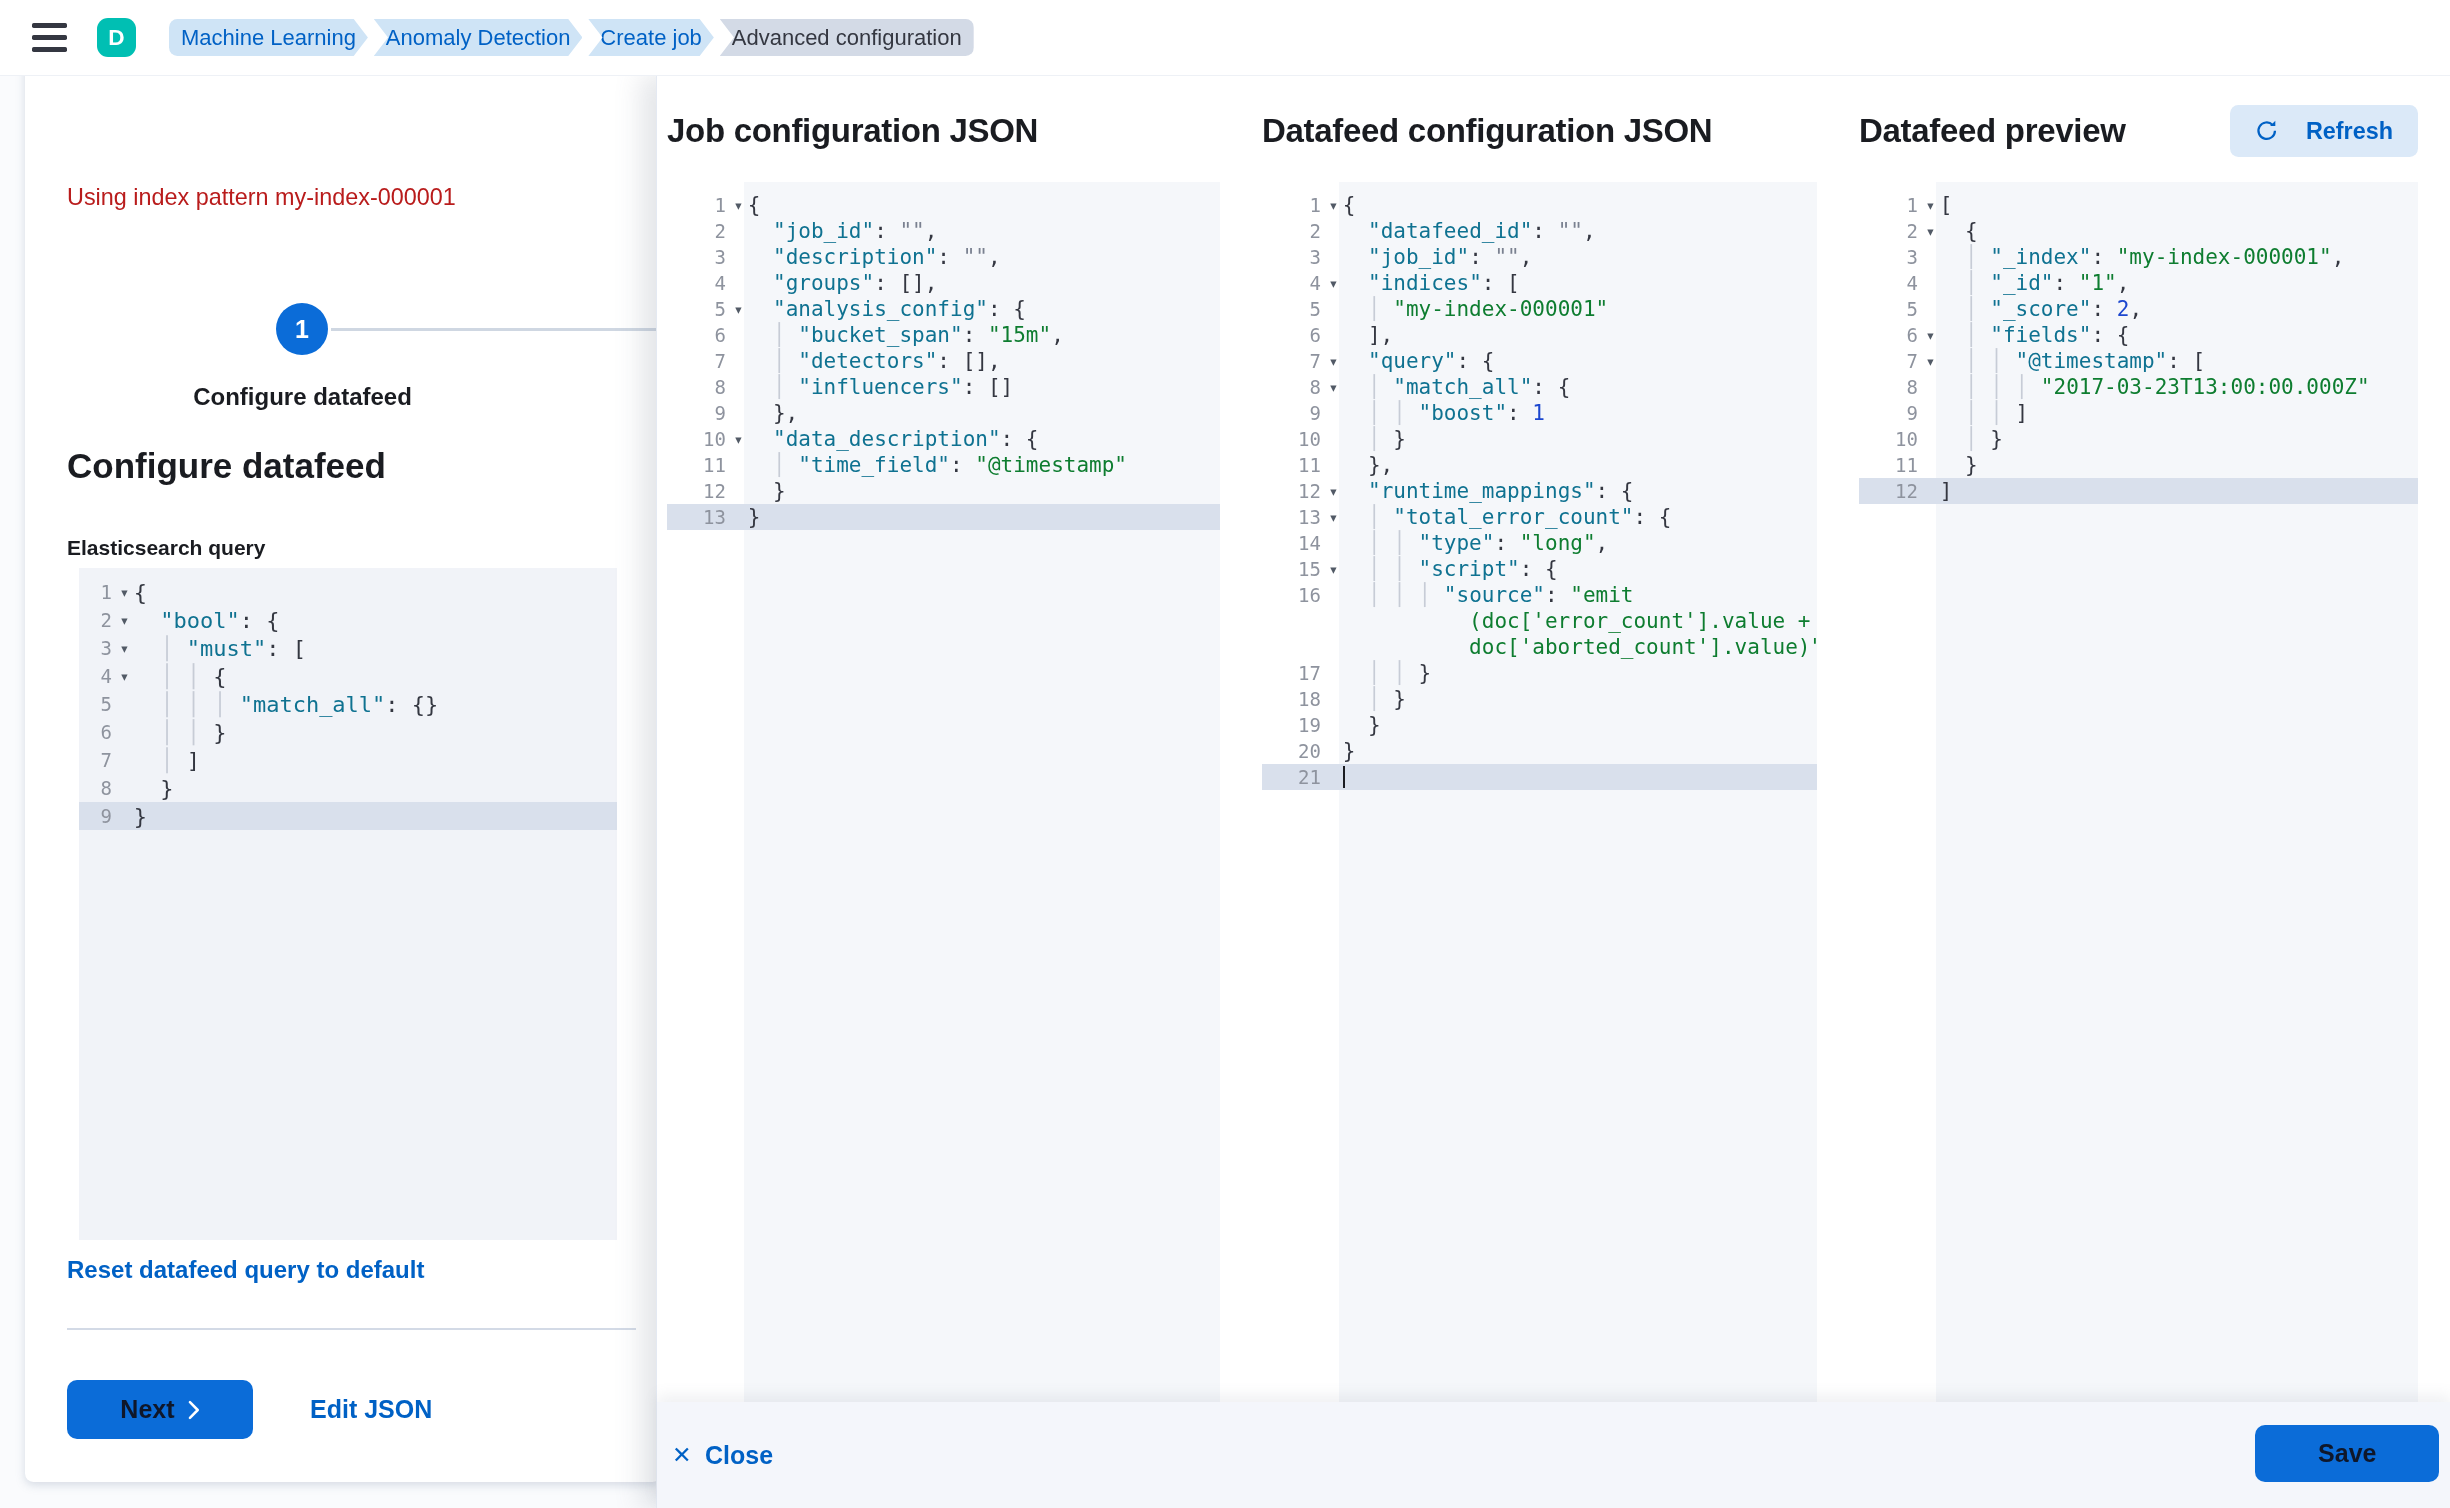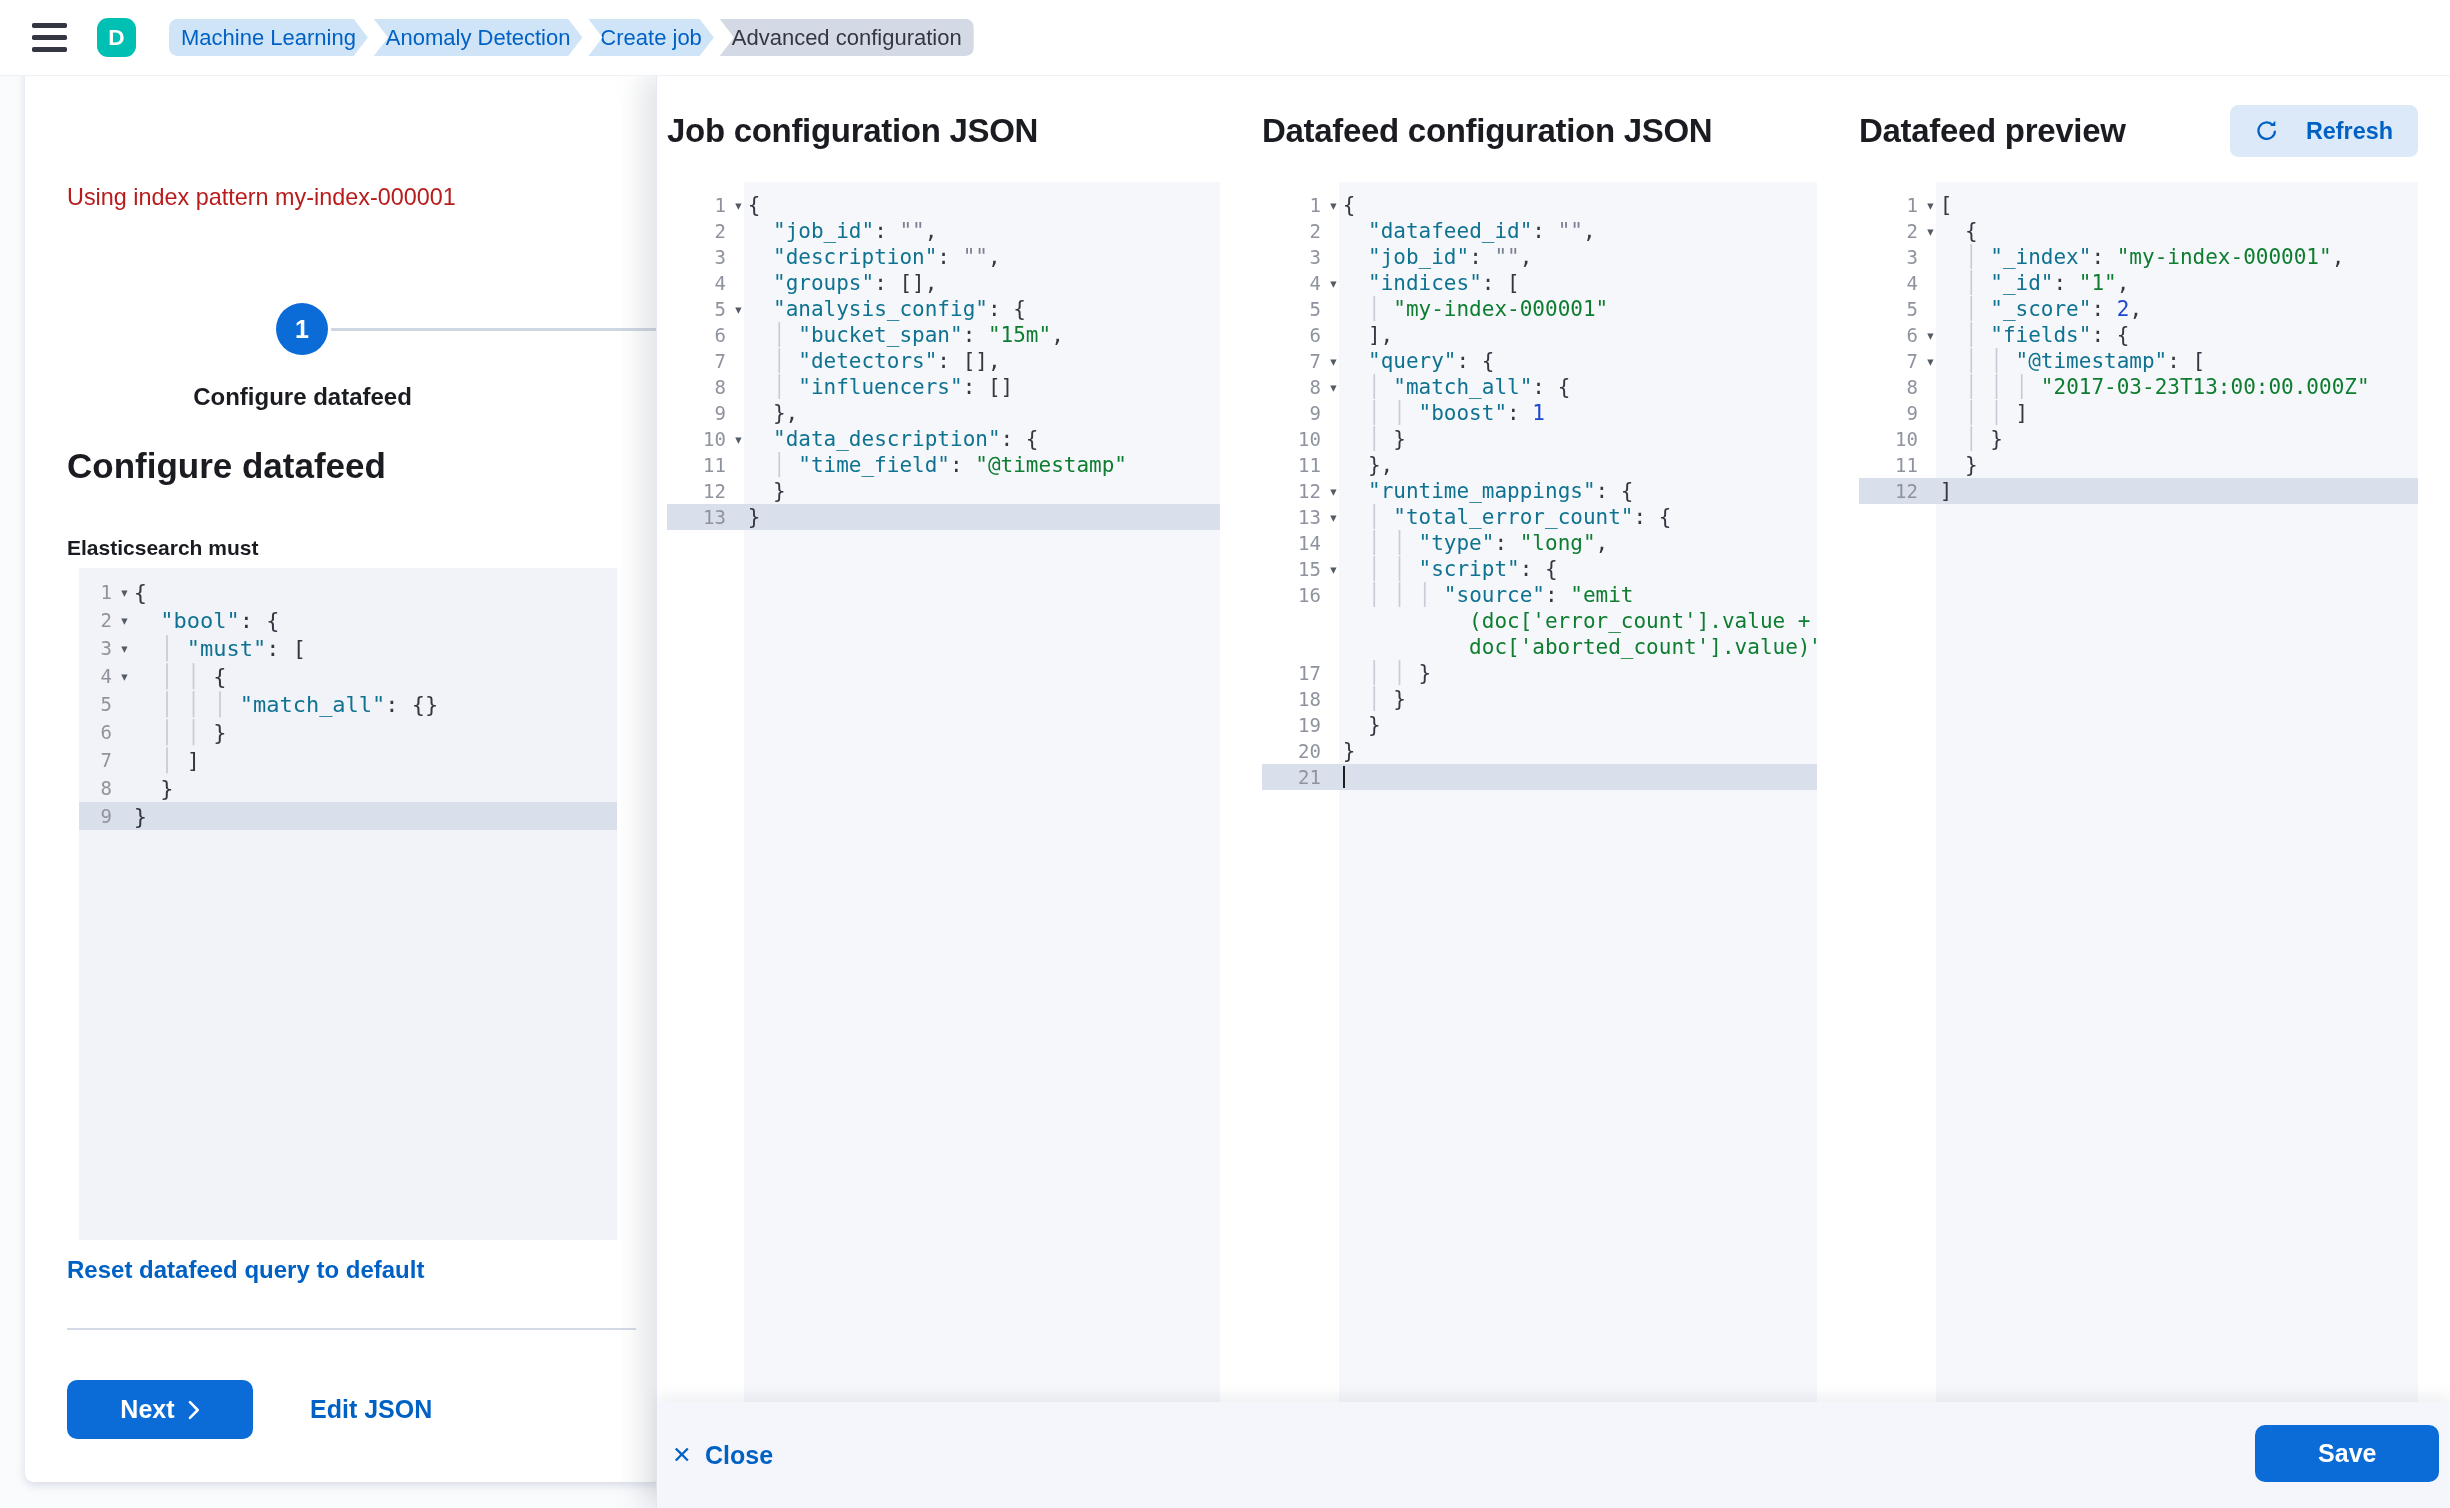--- a/index.html
+++ b/index.html
@@ -31,21 +31,21 @@
                background:#0b6cd8;color:#fff;font-size:25px;font-weight:600;display:flex;
                align-items:center;justify-content:center;cursor:pointer;}
   .step-label{position:absolute;left:152px;top:331px;width:251px;text-align:center;
               font-size:24px;font-weight:700;}
   .card h2{position:absolute;left:42px;top:394px;margin:0;font-size:35px;font-weight:700;}
   .query-label{position:absolute;left:42px;top:484px;font-size:21px;font-weight:700;}
   .link{position:absolute;font-size:24px;font-weight:600;color:#0061c5;cursor:pointer;text-decoration:none;}
   .reset{left:42px;top:1204px;}
   .editjson{left:285px;top:1343px;font-size:25px;}
   .divider{position:absolute;left:42px;top:1276px;width:569px;height:1.7px;background:#d3dae6;}
-  .btn{border:none;border-radius:10px;background:#0b6cd8;color:#ffffff;font-family:"Liberation Sans",sans-serif;
+  .btn{border:none;border-radius:10px;background:#0b6cd8;color:#0f172a;font-family:"Liberation Sans",sans-serif;
        font-size:25px;font-weight:600;display:flex;align-items:center;justify-content:center;cursor:pointer;}
   .next{position:absolute;left:42px;top:1328px;width:186px;height:59px;gap:13.4px;}
   
   .flyout{position:absolute;left:656px;top:75px;width:1794px;height:1434px;background:#fff;
           border-left:0.8px solid #e4e9f2;box-shadow:-15px 0 25px rgba(105,115,135,.18);z-index:20;}
   .flyout h3{position:absolute;margin:0;font-size:33px;font-weight:700;letter-spacing:-0.3px;}
   .h3-1{left:10px;top:37px;}
   .h3-2{left:605px;top:37px;}
   .col3-head{position:absolute;left:1202px;top:30px;width:559px;display:flex;
              align-items:center;justify-content:space-between;}
@@ -102,21 +102,21 @@
   </header>
 
   <main class="card">
     <div class="subtitle">Using index pattern my-index-000001</div>
     <div class="step-line"></div>
     <div class="step-circle">
       <span>1</span>
     </div>
     <div class="step-label">Configure datafeed</div>
     <h2>Configure datafeed</h2>
-    <div class="query-label">Elasticsearch must</div>
+    <div class="query-label">Elasticsearch query</div>
 
     <div class="editor editor-es">
       <div class="rows" id="ed-es">
           <div class="crow">
             <span class="lnum">1</span>
             <span class="lfold">▾</span>
             <span class="lcode"><span class="tk-p">{</span></span>
           </div>
           <div class="crow">
             <span class="lnum">2</span>

